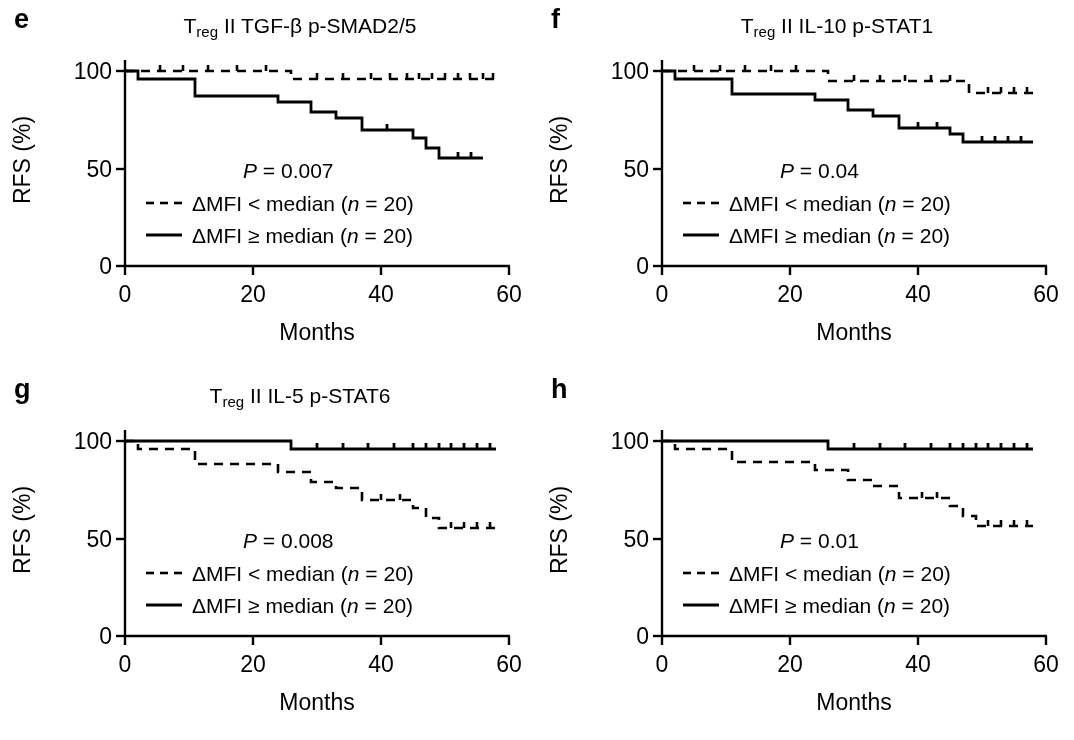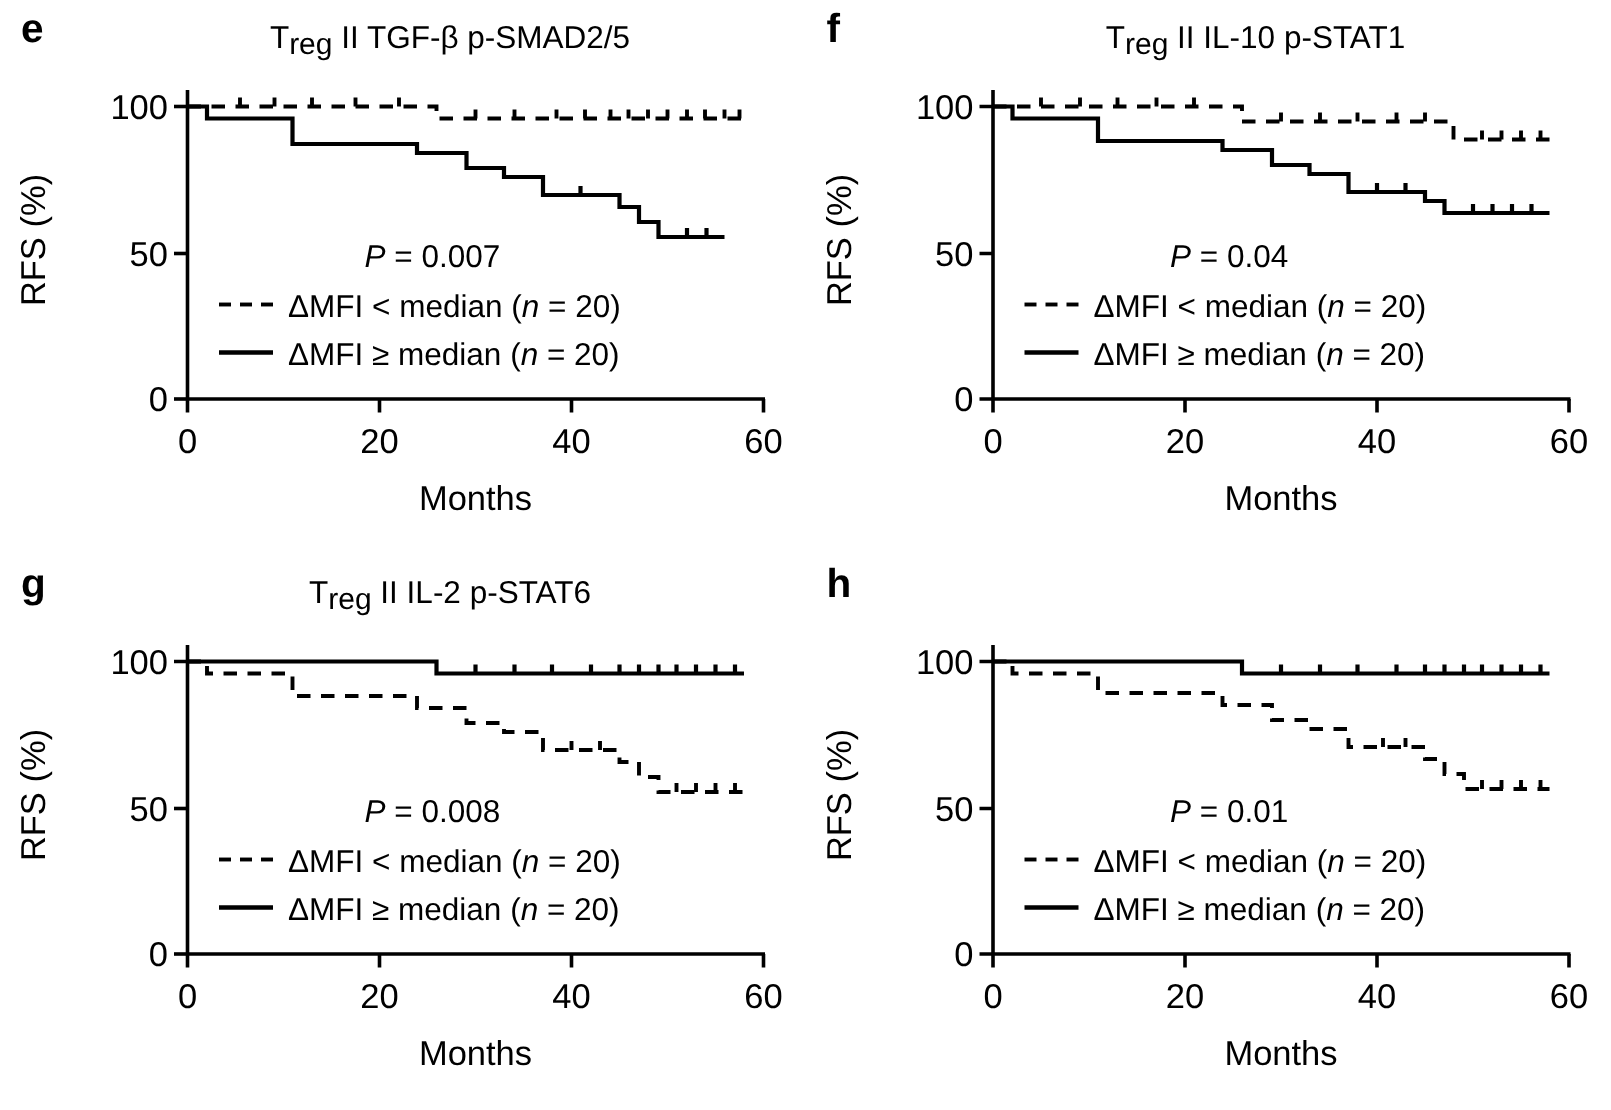--- a/index.html
+++ b/index.html
@@ -37,21 +37,21 @@
     position: absolute;
     top: 14px;
     left: 80px;
     width: 440px;
     text-align: center;
     font-size: 21px;
     font-family: "Liberation Sans", sans-serif;
     white-space: nowrap;
   }
   .panel-title sub {
-    font-size: 20px;
+    font-size: 15px;
     vertical-align: baseline;
     position: relative;
     top: 4px;
   }
   .plot-svg {
     position: absolute;
     left: 0;
     top: 0;
   }
   .axis-label-y {
@@ -213,21 +213,21 @@
         <line x1="174" y1="203" x2="182" y2="203" stroke="#000" stroke-width="2.6"></line>
         <text class="legend-text" x="192" y="211"><tspan>ΔMFI &lt; median (</tspan><tspan class="ital">n</tspan><tspan> = 20)</tspan></text>
         <line x1="146" y1="235" x2="182" y2="235" stroke="#000" stroke-width="3"></line>
         <text class="legend-text" x="192" y="243"><tspan>ΔMFI ≥ median (</tspan><tspan class="ital">n</tspan><tspan> = 20)</tspan></text>
       </g>
     </svg>
   </div>
 
   <div class="panel" style="left:0px; top:370px;">
     <div class="panel-letter">g</div>
-    <div class="panel-title"><span>T</span><sub>reg</sub><span> II IL-2 p-STAT6</span></div>
+    <div class="panel-title"><span>T</span><sub>reg</sub><span> II IL-5 p-STAT6</span></div>
     <svg class="plot-svg" width="537" height="370">
       <text class="axis-label-y" x="30" y="160" transform="rotate(-90 30 160)" text-anchor="middle">RFS (%)</text>
       <text class="tick-text" x="112" y="79" text-anchor="end">100</text>
       <text class="tick-text" x="112" y="177" text-anchor="end">50</text>
       <text class="tick-text" x="112" y="274" text-anchor="end">0</text>
       <line x1="125" y1="60" x2="125" y2="266" stroke="#000" stroke-width="2.4"></line>
       <line x1="125" y1="266" x2="510" y2="266" stroke="#000" stroke-width="2.4"></line>
       <line x1="116" y1="71" x2="125" y2="71" stroke="#000" stroke-width="2.4"></line>
       <line x1="116" y1="169" x2="125" y2="169" stroke="#000" stroke-width="2.4"></line>
       <line x1="116" y1="266" x2="125" y2="266" stroke="#000" stroke-width="2.4"></line>

